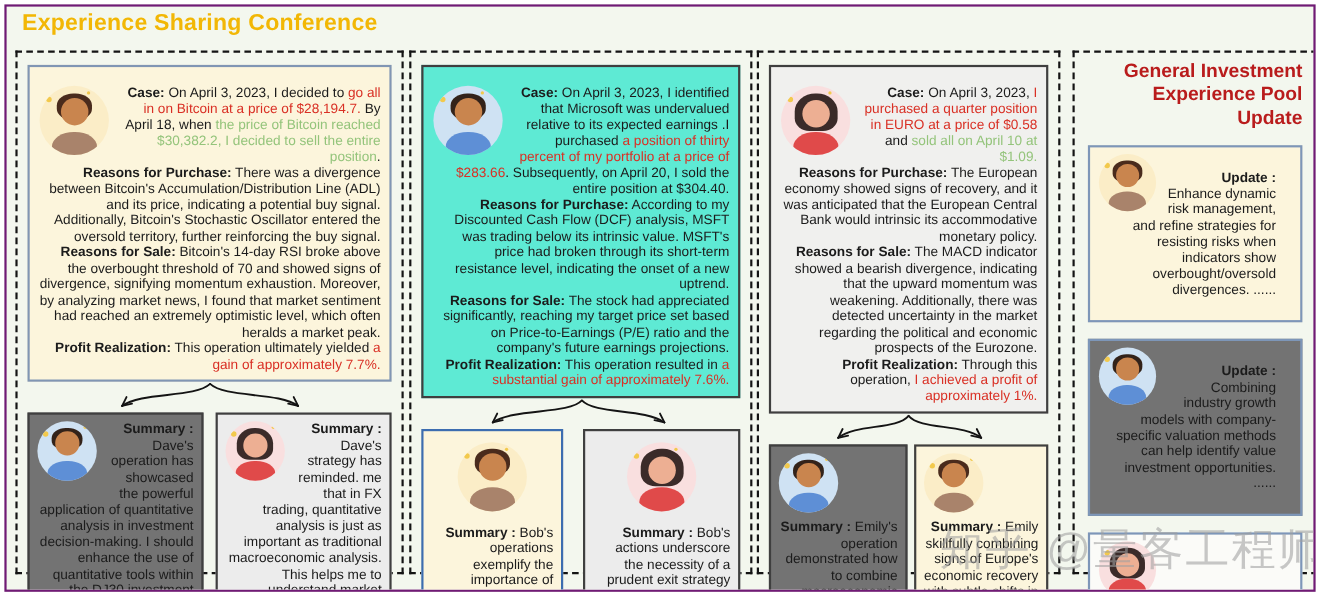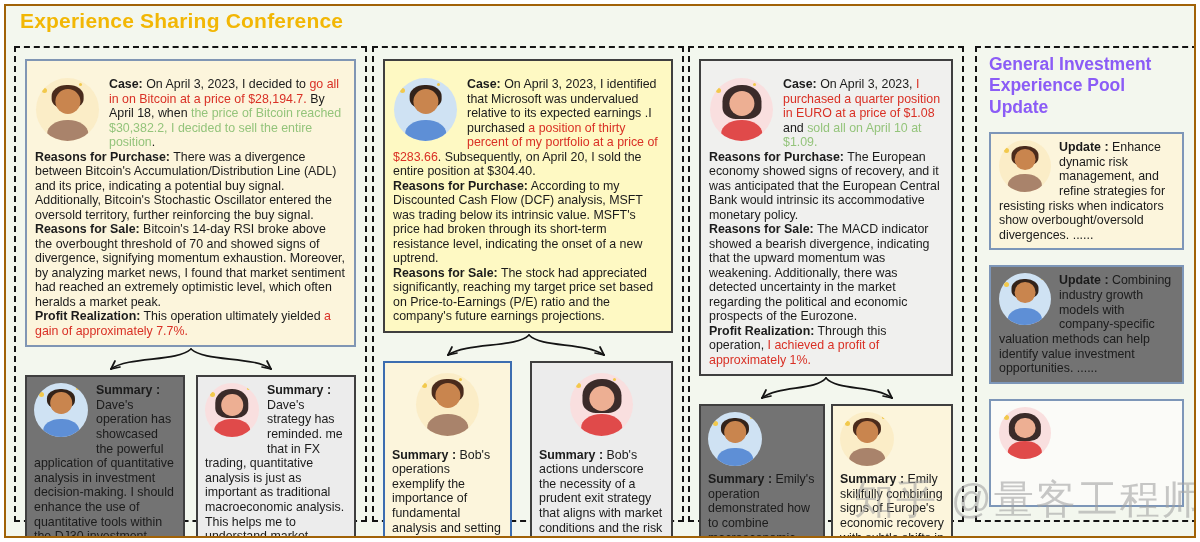--- a/index.html
+++ b/index.html
@@ -1,55 +1,55 @@
 <!DOCTYPE html>
 <html><head>
 <meta charset="utf-8">
 <style>
   html,body{margin:0;padding:0;background:#fff;}
   .stage{position:relative;width:1200px;height:542px;box-sizing:border-box;background:#fff;padding:4px;
          font-family:"Liberation Sans",sans-serif;color:#1b1b1b;}
-  .inner{position:relative;width:100%;height:100%;box-sizing:border-box;border:2px solid #a16207;
-         background:#f3f7ee;overflow:hidden;}
+  .inner{position:relative;width:100%;height:100%;box-sizing:border-box;border:2px solid #701a75;
+         background:#f3f7ee;overflow:hidden;text-align:right;}
   .title{position:absolute;left:14px;top:3px;font-size:21px;font-weight:bold;color:#F2B705;letter-spacing:.2px;}
 
   .panel{position:absolute;top:40px;height:476px;box-sizing:border-box;border:2px dashed #141414;
          padding:11px 9px 9px;display:flex;flex-direction:column;}
   .p1{left:8px;width:353px;}
   .p2{left:366px;width:312px;}
   .p3{left:682px;width:276px;}
   .p4{left:969px;width:223px;padding:4px 12px 8px;display:block;}
 
   .case-box{border:2px solid #3f3f3f;padding:16px 8px 7px;font-size:12.4px;line-height:1.17;box-sizing:border-box;}
   .c1{background:#FCF5DC;border-color:#8096B4;}
-  .c2{background:#fef9c3;}
+  .c2{background:#5eead4;}
   .c3{background:#F0F0EE;}
   .case-box p{margin:0;}
   .case-box p ~ p{clear:left;}
   .case-box .avatar{float:left;width:63px;height:63px;margin:1px 10px 4px 1px;}
 
   .t-b{font-weight:bold;}
   .t-r{color:#D93025;}
   .t-g{color:#94C47B;}
 
   .branch{display:block;margin:1px auto 2px;flex:none;}
   .branch path{stroke:#141414;stroke-width:1.7;fill:none;stroke-linecap:round;}
 
   .sums{display:flex;flex:1;justify-content:space-between;}
   .sum{border:2px solid #3f3f3f;box-sizing:border-box;padding:6px 7px;font-size:12.4px;line-height:1.18;}
   .sum p{margin:0;}
   .bg-y{background:#FCF5DC;} .bg-gn{background:#737373;} .bg-gy{background:#ECECEC;} .bg-w{background:#FBFBF8;}
   .bd-blue{border-color:#3C6DB0;}
   .sum.side .avatar{float:left;width:54px;height:54px;margin:0 8px 6px 0;}
   .sum.top .avatar{width:63px;height:63px;margin:4px auto 12px;float:none;display:block;}
 
-  .pool-title{font-size:17.5px;font-weight:bold;line-height:1.22;margin:2px 0 14px;color:#8b5cf6;}
+  .pool-title{font-size:17.5px;font-weight:bold;line-height:1.22;margin:2px 0 14px;color:#b91c1c;}
   .update{border:2px solid #7D96B8;box-sizing:border-box;padding:6px 8px;font-size:12.4px;line-height:1.18;
           margin-bottom:15px;min-height:108px;}
-  .update p{margin:0;}
+  .update p{margin:14px;}
   .update .avatar{float:left;width:52px;height:52px;margin:0 8px 4px 0;}
 
   
   .avatar{border-radius:50%;position:relative;overflow:hidden;flex:none;}
   .avatar i{position:absolute;display:block;}
   .avatar .hair{left:50%;top:11%;width:52%;height:38%;transform:translateX(-50%);border-radius:46% 46% 42% 42%;z-index:1;}
   .avatar .face{left:50%;top:17%;width:40%;height:40%;transform:translateX(-50%);border-radius:50%;z-index:2;}
   .avatar .torso{left:50%;bottom:-10%;width:66%;height:44%;transform:translateX(-50%);border-radius:48% 48% 0 0;z-index:3;}
   .avatar .spark{left:10%;top:16%;width:5px;height:5px;border-radius:50%;background:#F2C94C;
                  box-shadow:36px -6px 0 -1px #F2C94C,30px 38px 0 -1px #E57373;z-index:0;}
@@ -124,20 +124,21 @@
       <div class="case-box c2">
         <div class="avatar" data-avatar="man-blue">
           <i class="spark"></i>
           <i class="hair"></i>
           <i class="face"></i>
           <i class="torso"></i>
         </div>
         <p><span class="t-b">Case:</span><span class="t-n"> On April 3, 2023, I identified that Microsoft was undervalued relative to its expected earnings .I purchased </span><span class="t-r">a position of thirty percent of my portfolio at a price of $283.66</span><span class="t-n">. Subsequently, on April 20, I sold the entire position at $304.40.</span></p>
         <p><span class="t-b">Reasons for Purchase:</span><span class="t-n"> According to my Discounted Cash Flow (DCF) analysis, MSFT was trading below its intrinsic value. MSFT's price had broken through its short-term resistance level, indicating the onset of a new uptrend.</span></p>
         <p><span class="t-b">Reasons for Sale:</span><span class="t-n"> The stock had appreciated significantly, reaching my target price set based on Price-to-Earnings (P/E) ratio and the company's future earnings projections.</span></p>
+        <p><span class="t-b">Profit Realization:</span><span class="t-n"> This operation resulted in </span><span class="t-r">a substantial gain of approximately 7.6%.</span></p>
       </div>
       <svg class="branch" width="292" height="25" viewBox="0 0 292 25">
         <path d="M146,1 C134,14 84,8 65,21"></path>
           <path d="M65,21 l9,-2"></path>
           <path d="M65,21 l4,-8"></path>
         <path d="M146,1 C158,14 202,8 221,21"></path>
           <path d="M221,21 l-9,-2"></path>
           <path d="M221,21 l-4,-8"></path>
       </svg>
       <div class="sums">
@@ -163,21 +164,21 @@
     </section>
 
     <section class="panel p3">
       <div class="case-box c3">
         <div class="avatar" data-avatar="woman-red">
           <i class="spark"></i>
           <i class="hair"></i>
           <i class="face"></i>
           <i class="torso"></i>
         </div>
-        <p><span class="t-b">Case:</span><span class="t-n"> On April 3, 2023, </span><span class="t-r">I purchased a quarter position in EURO at a price of $1.08</span><span class="t-n"> and </span><span class="t-g">sold all on April 10 at $1.09.</span></p>
+        <p><span class="t-b">Case:</span><span class="t-n"> On April 3, 2023, </span><span class="t-r">I purchased a quarter position in EURO at a price of $0.58</span><span class="t-n"> and </span><span class="t-g">sold all on April 10 at $1.09.</span></p>
         <p><span class="t-b">Reasons for Purchase:</span><span class="t-n"> The European economy showed signs of recovery, and it was anticipated that the European Central Bank would intrinsic its accommodative monetary policy.</span></p>
         <p><span class="t-b">Reasons for Sale:</span><span class="t-n"> The MACD indicator showed a bearish divergence, indicating that the upward momentum was weakening. Additionally, there was detected uncertainty in the market regarding the political and economic prospects of the Eurozone.</span></p>
         <p><span class="t-b">Profit Realization:</span><span class="t-n"> Through this operation, </span><span class="t-r">I achieved a profit of approximately 1%.</span></p>
       </div>
       <svg class="branch" width="254" height="25" viewBox="0 0 254 25">
         <path d="M127,1 C116,14 80,8 63,21"></path>
           <path d="M63,21 l9,-2"></path>
           <path d="M63,21 l4,-8"></path>
         <path d="M127,1 C138,14 176,8 193,21"></path>
           <path d="M193,21 l-9,-2"></path>

